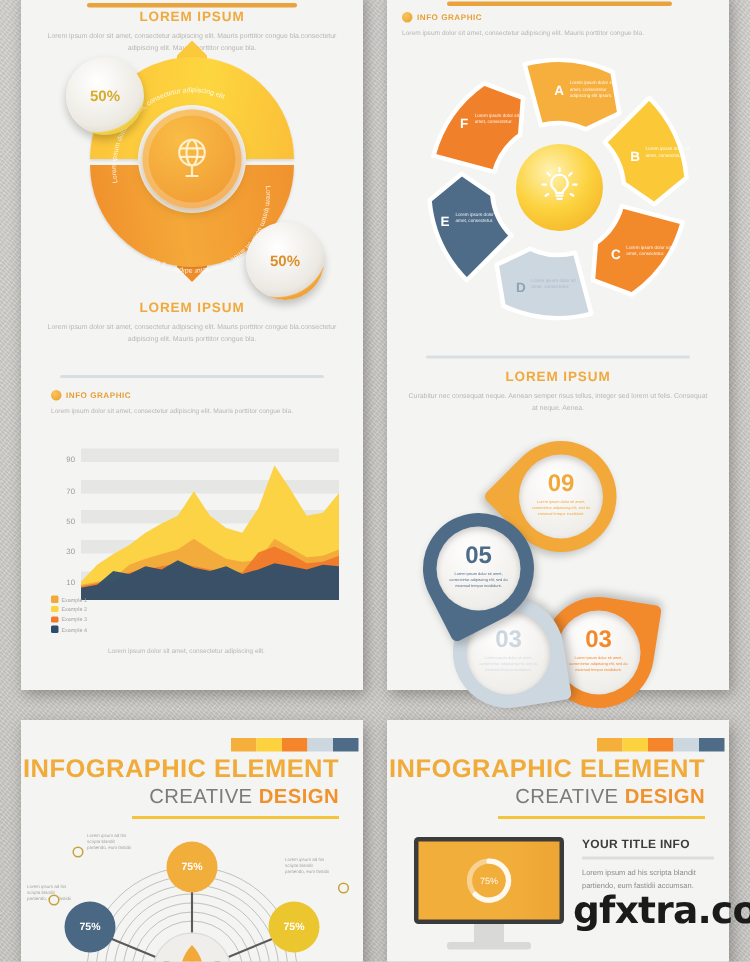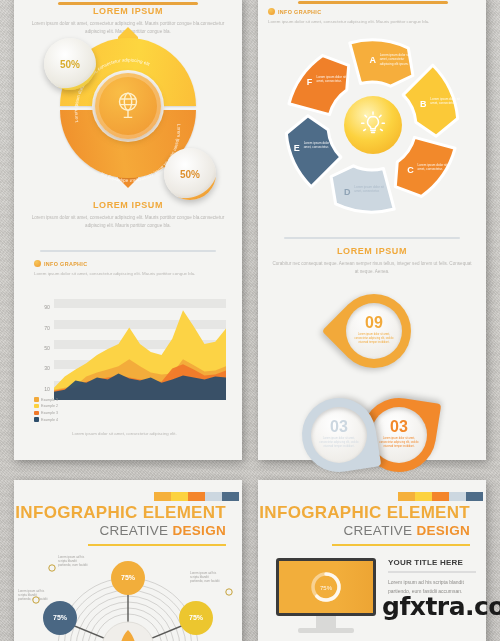--- a/index.html
+++ b/index.html
@@ -337,20 +337,27 @@
           <div class="inner">
             <div class="num" style="color: rgb(242, 137, 43);">03</div>
             <div class="txt" style="color: rgb(242, 137, 43);">Lorem ipsum dolor sit amet, consectetur adipiscing elit, sed do eiusmod tempor incididunt.</div>
           </div>
         </div>
         <div class="petal" style="left: 26px; top: 104px;">
           <div class="shape" style="background: rgb(204, 215, 224); transform: rotate(261deg);"></div>
           <div class="inner">
             <div class="num" style="color: rgb(204, 215, 224);">03</div>
             <div class="txt" style="color: rgb(210, 218, 225);">Lorem ipsum dolor sit amet, consectetur adipiscing elit, sed do eiusmod tempor incididunt.</div>
+          </div>
+        </div>
+        <div class="petal" style="left: 6px; top: 48px;">
+          <div class="shape" style="background: rgb(78, 108, 136); transform: rotate(333deg);"></div>
+          <div class="inner">
+            <div class="num" style="color: rgb(78, 108, 136);">05</div>
+            <div class="txt" style="color: rgb(78, 108, 136);">Lorem ipsum dolor sit amet, consectetur adipiscing elit, sed do eiusmod tempor incididunt.</div>
           </div>
         </div>
       </div>
   </div>
 
   <div class="sheet" id="p3">
     <div class="card-sw" style="left:140px;top:12px;" id="swL">
         <div style="background: rgb(245, 176, 59);"></div>
         <div style="background: rgb(252, 210, 63);"></div>
         <div style="background: rgb(244, 133, 43);"></div>
@@ -427,20 +434,20 @@
           <circle cx="47" cy="26" r="13" fill="none" stroke="#fff" stroke-opacity=".45" stroke-width="3.5"></circle>
           <path d="M47 13 a13 13 0 1 1 -9.2 22.2" fill="none" stroke="#fff" stroke-opacity=".85" stroke-width="3.5" stroke-linecap="round"></path>
           <text x="47" y="28.5" text-anchor="middle" font-size="6" fill="#fff" fill-opacity=".9" font-family="Liberation Sans, sans-serif" id="gaugeTxt">75%</text>
         </svg>
       </div>
     </div>
     <div class="mon-stand" style="left:58px;top:136px;width:20px;height:12px;"></div>
     <div class="mon-stand" style="left:40px;top:148px;width:56px;height:5px;border-radius:2px;"></div>
 
     <div style="position:absolute;left:130px;top:78px;width:88px;">
-      <div style="font-weight:bold;font-size:8px;color:#3b3b3b;letter-spacing:.2px;">YOUR TITLE HERE</div>
+      <div style="font-weight:bold;font-size:8px;color:#3b3b3b;letter-spacing:.2px;">YOUR TITLE INFO</div>
       <div style="height:1.6px;background:#ddd;margin:4px 0 5px;"></div>
       <div style="font-size:5px;color:#8d8b88;line-height:1.85;">Lorem ipsum ad his scripta blandit partiendo, eum fastidii accumsan.</div>
     </div>
 
     <div class="gfx" style="left:124px;top:112px;">gfxtra.com</div>
   </div>
 </div>
 
 </body></html>

